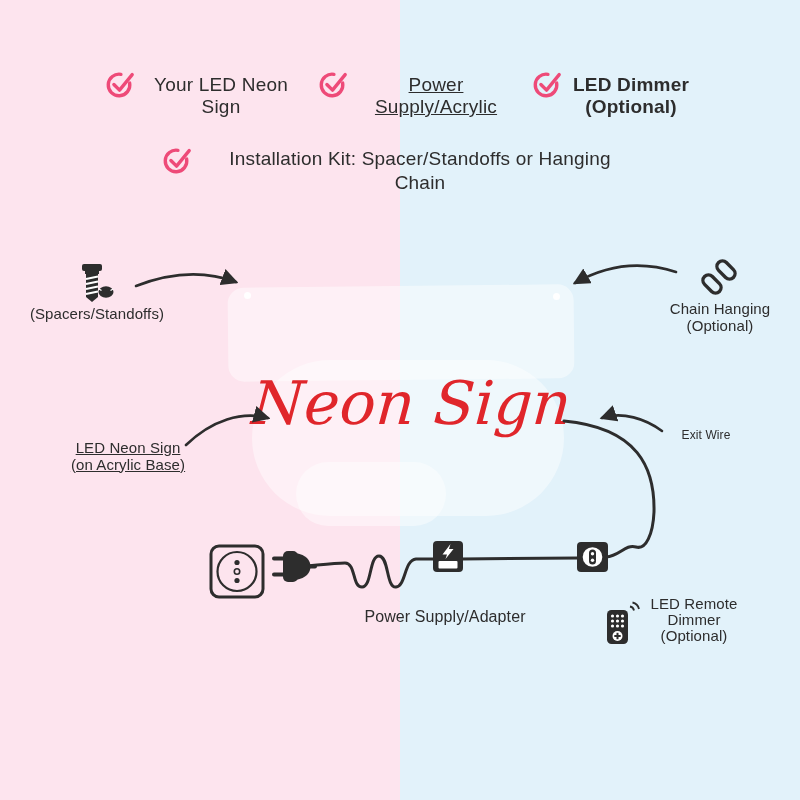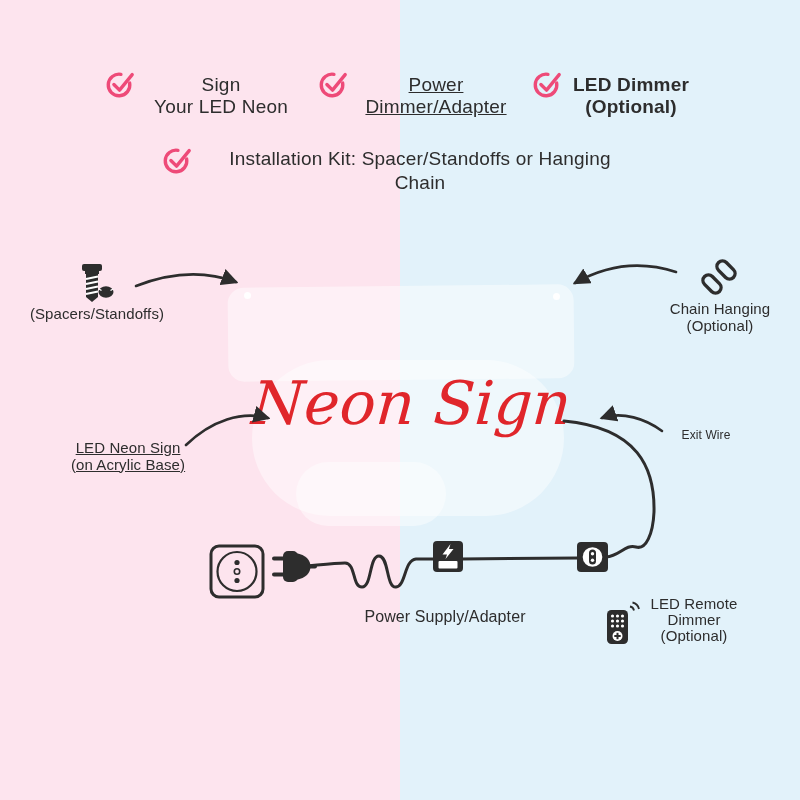--- a/index.html
+++ b/index.html
@@ -58,33 +58,33 @@
     <path class="wire" d="M 606 557 C 620 556 625 544 636 547 C 646 550 653 534 654 512 C 655 468 638 428 564 421"></path>
   </svg>
 
   <div class="abs z5" style="left:105px;top:69px;">
     <svg width="30" height="30" viewBox="0 0 32 32">
       <path class="check-stroke" d="M 26.3 15 A 11.5 11.5 0 1 1 17 5.7"></path>
       <path class="check-stroke" d="M 9.5 16.5 L 15.5 22.5 L 29 6"></path>
     </svg>
   </div>
   <div class="abs z5 feature-text" style="left:146px;top:74px;width:150px;">
+    <div>Your LED Neon</div>
     <div>Sign</div>
-    <div>Your LED Neon</div>
   </div>
 
   <div class="abs z5" style="left:318px;top:69px;">
     <svg width="30" height="30" viewBox="0 0 32 32">
       <path class="check-stroke" d="M 26.3 15 A 11.5 11.5 0 1 1 17 5.7"></path>
       <path class="check-stroke" d="M 9.5 16.5 L 15.5 22.5 L 29 6"></path>
     </svg>
   </div>
   <div class="abs z5 feature-text" style="left:351px;top:74px;width:170px;text-decoration:underline;">
     <div>Power</div>
-    <div>Dimmer/Adapter</div>
+    <div>Supply/Acrylic</div>
   </div>
 
   <div class="abs z5" style="left:532px;top:69px;">
     <svg width="30" height="30" viewBox="0 0 32 32">
       <path class="check-stroke" d="M 26.3 15 A 11.5 11.5 0 1 1 17 5.7"></path>
       <path class="check-stroke" d="M 9.5 16.5 L 15.5 22.5 L 29 6"></path>
     </svg>
   </div>
   <div class="abs z5 feature-text" style="left:561px;top:74px;width:140px;font-weight:bold;">
     <div>LED Dimmer</div>

